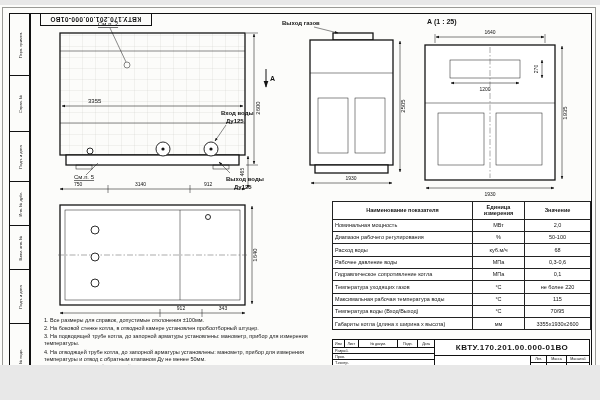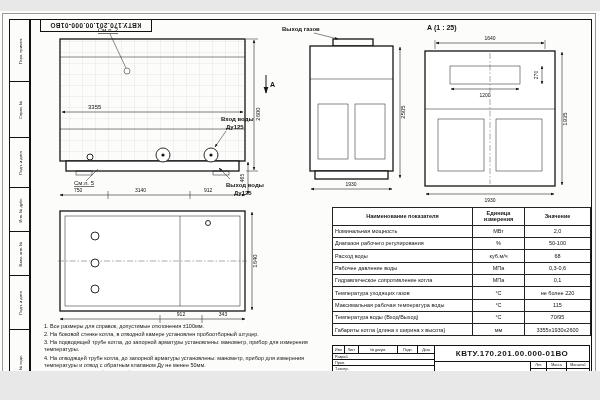--- a/index.html
+++ b/index.html
@@ -1,16 +1,16 @@
 <!DOCTYPE html>
 <html><head>
 <meta charset="utf-8">
 <style>
   html,body{margin:0;padding:0;background:#e8e8e8}
-  .page{position:relative;width:600px;height:360px;background:#fcfcfa;font-family:"Liberation Sans",sans-serif;color:#141414;overflow:hidden;margin:11px auto}
+  .page{position:relative;width:600px;height:360px;background:#fcfcfa;font-family:"Liberation Sans",sans-serif;color:#141414;overflow:hidden;margin:5px auto}
   .trim{position:absolute;left:2px;top:2px;width:594px;height:394px;border:1px solid #9a9a96;box-sizing:border-box}
   .frame{position:absolute;left:30px;top:8px;width:562px;height:384px;border:1.5px solid #111;box-sizing:border-box}
   .mstrip{position:absolute;left:9px;top:8px;width:21px;height:384px;border:1px solid #111;box-sizing:border-box}
   .mcell{position:relative;border-bottom:1px solid #111;box-sizing:border-box}
   .mcell:last-child{border-bottom:none}
   .mcell span{position:absolute;left:50%;top:50%;transform:translate(-50%,-50%) rotate(-90deg);font-size:4px;white-space:nowrap;color:#222}
   .stamp{position:absolute;left:40px;top:8px;width:112px;height:13px;border:1px solid #111;border-top:none;display:flex;align-items:center;justify-content:center;box-sizing:border-box}
   .stamp span{transform:rotate(180deg);font-size:6.5px;font-weight:bold;letter-spacing:.4px;white-space:nowrap}
   svg.draw{position:absolute;left:30px;top:8px;width:562px;height:384px}
   svg text{font-family:"Liberation Sans",sans-serif;fill:#141414}

